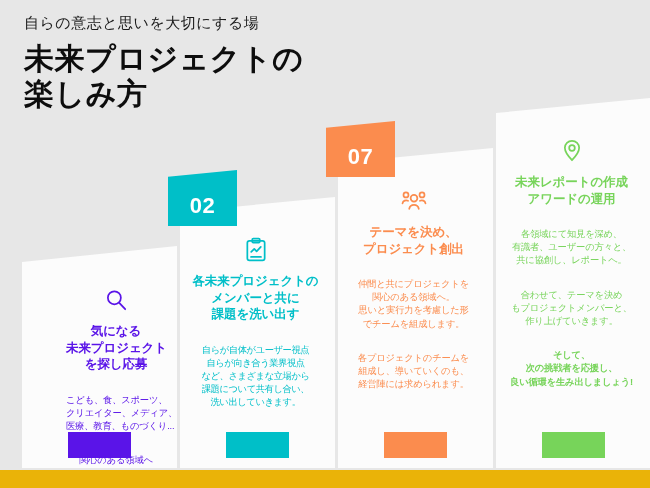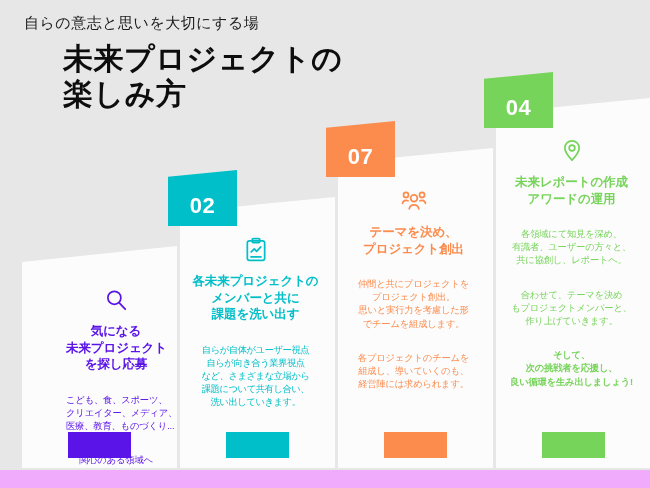--- a/index.html
+++ b/index.html
@@ -11,21 +11,21 @@
     height: 488px;
     overflow: hidden;
     background: #ffffff;
     font-family: "Liberation Sans", "DejaVu Sans", sans-serif;
   }
 
   #stage {
     position: relative;
     width: 650px;
     height: 488px;
-    background: #f0abfc;
+    background: #eab308;
   }
 
   
   .canvas-bg {
     position: absolute;
     left: 0;
     top: 0;
     width: 650px;
     height: 470px;
     background: #e7e7e7;
@@ -50,21 +50,20 @@
     margin-top: 9px;
     font-size: 30px;
     line-height: 1.17;
     color: #0d0d0d;
     font-weight: 700;
     letter-spacing: 0.5px;
   }
   .header-title .line {
     display: block;
     white-space: nowrap;
-    margin-left: 39px;
   }
 
   
   .cards {
     position: absolute;
     left: 0;
     top: 0;
     width: 650px;
     height: 470px;
   }
@@ -210,21 +209,21 @@
             <circle cx="19.4" cy="6.4" r="2.3" fill="none" stroke="#fb8c4e" stroke-width="1.6" stroke-linecap="round" stroke-linejoin="round"></circle>
             <path d="M1.4 14.2a3.4 3.4 0 0 1 5.2-2.3" fill="none" stroke="#fb8c4e" stroke-width="1.6" stroke-linecap="round" stroke-linejoin="round"></path>
             <path d="M22.6 14.2a3.4 3.4 0 0 0-5.2-2.3" fill="none" stroke="#fb8c4e" stroke-width="1.6" stroke-linecap="round" stroke-linejoin="round"></path>
           </svg>
           <div class="card-title" style="color: rgb(251, 140, 78);">
             <span class="line">テーマを決め、</span>
             <span class="line">プロジェクト創出</span>
           </div>
           <div class="card-para" style="color: rgb(251, 140, 78);">
             <span class="line">仲間と共にプロジェクトを</span>
-            <span class="line">プロジェクト創出。</span>
+            <span class="line">関心のある領域へ。</span>
             <span class="line">思いと実行力を考慮した形</span>
             <span class="line">でチームを組成します。</span>
           </div>
           <div class="card-para" style="color: rgb(251, 140, 78);">
             <span class="line">各プロジェクトのチームを</span>
             <span class="line">組成し、導いていくのも、</span>
             <span class="line">経営陣には求められます。</span>
           </div>
         </div>
         <div class="foot-bar" style="background: rgb(251, 140, 78); left: 46px; top: 284px;"></div>
@@ -253,17 +252,14 @@
             <span class="line">作り上げていきます。</span>
           </div>
           <div class="card-para emph" style="color: rgb(119, 212, 90);">
             <span class="line">そして、</span>
             <span class="line">次の挑戦者を応援し、</span>
             <span class="line">良い循環を生み出しましょう!</span>
           </div>
         </div>
         <div class="foot-bar" style="background: rgb(119, 212, 90); left: 46px; top: 334px;"></div>
       </div>
-      <div class="badge" style="background: rgb(119, 212, 90); left: 484px; top: 72px; clip-path: polygon(0% 12%, 100% 0%, 100% 100%, 0% 100%);">
-        <span>04</span>
-      </div>
     </div>
 </div>
 
 </body></html>

